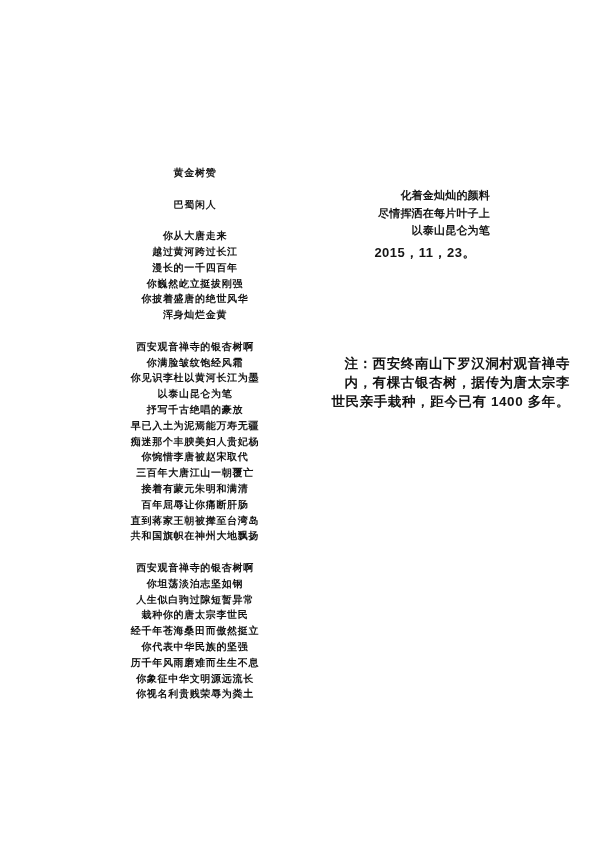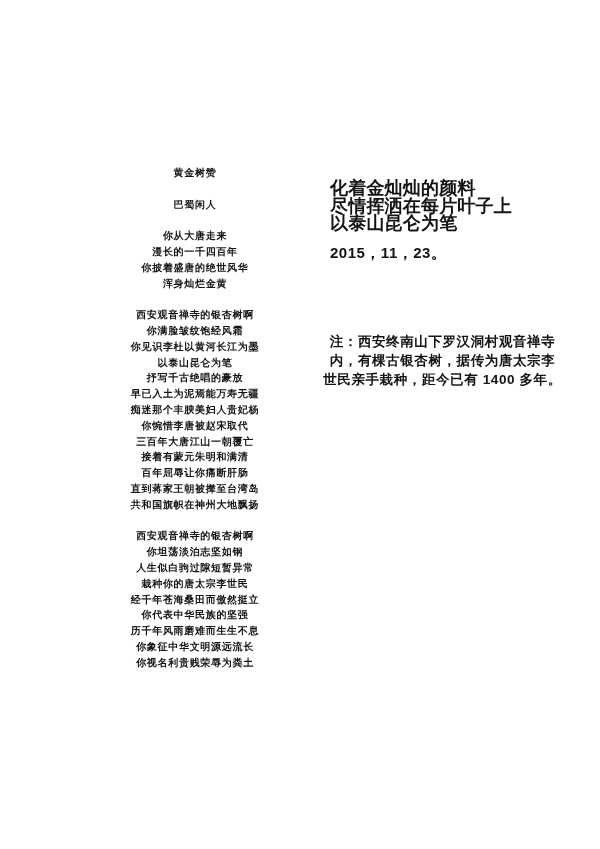--- a/index.html
+++ b/index.html
@@ -20,54 +20,56 @@
     font-size:10px;
     line-height:15.8px;
     letter-spacing:0.7px;
   }
   .poem-title{margin-bottom:15.8px;}
   .poem-author{margin-bottom:15.8px;}
   .stanza{margin-bottom:15.8px;}
   .stanza:last-child{margin-bottom:0;}
   
   .right-poem{
-    left:330px;top:180px;width:160px;
-    text-align:left;
+    left:330px;top:187px;width:160px;
+    text-align:right;
     font-weight:700;
-    font-size:18px;
+    font-size:11px;
     line-height:17.6px;
     letter-spacing:0.2px;
   }
   .date-line{
     left:330px;top:245px;width:146px;
-    text-align:left;
+    text-align:right;
     font-weight:700;
-    font-size:15px;
+    font-size:13px;
     line-height:16px;
     letter-spacing:0.5px;
   }
   .note-block{
-    left:315px;top:332px;width:255px;
-    text-align:center;
+    left:315px;top:354px;width:255px;
+    text-align:right;
     font-weight:700;
     font-size:13.5px;
     line-height:19px;
     letter-spacing:0.6px;
   }
   .line{white-space:nowrap;}
 </style>
 </head>
 <body>
 
 <div class="abs left-col">
   <div class="poem-title line">黄金树赞</div>
   <div class="poem-author line">巴蜀闲人</div>
   <div class="stanza">
       <div class="line">你从大唐走来</div>
+      <div class="line">越过黄河跨过长江</div>
       <div class="line">漫长的一千四百年</div>
+      <div class="line">你巍然屹立挺拔刚强</div>
       <div class="line">你披着盛唐的绝世风华</div>
       <div class="line">浑身灿烂金黄</div>
     </div>
   <div class="stanza">
       <div class="line">西安观音禅寺的银杏树啊</div>
       <div class="line">你满脸皱纹饱经风霜</div>
       <div class="line">你见识李杜以黄河长江为墨</div>
       <div class="line">以泰山昆仑为笔</div>
       <div class="line">抒写千古绝唱的豪放</div>
       <div class="line">早已入土为泥焉能万寿无疆</div>

